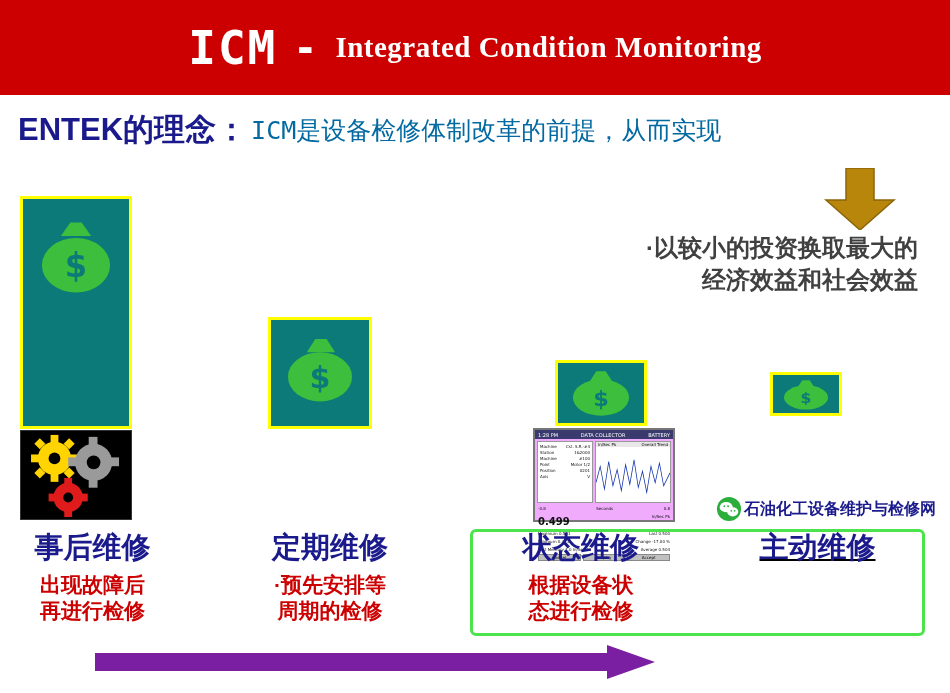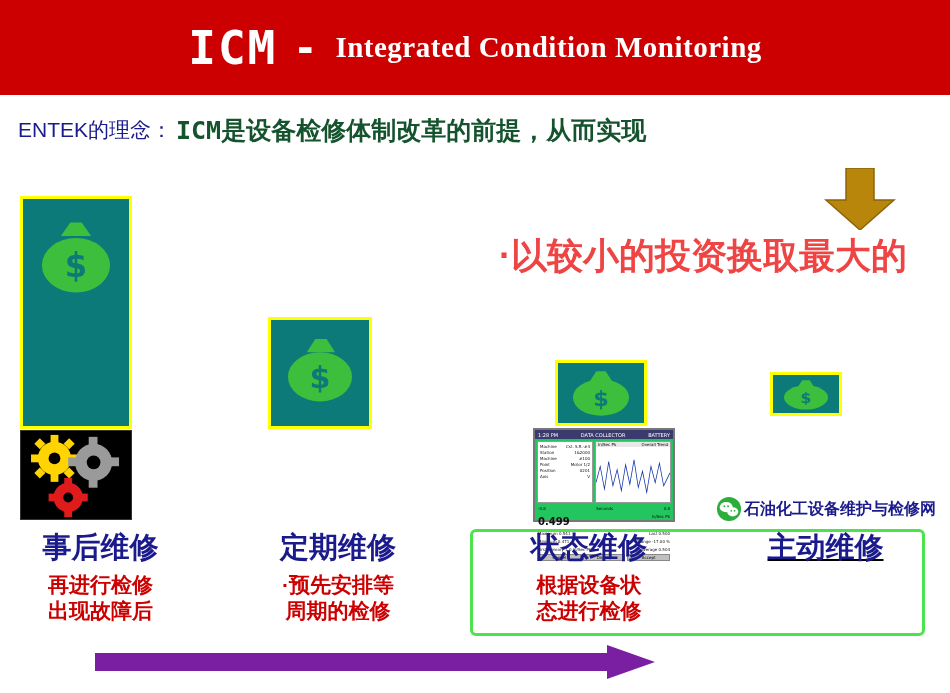--- a/index.html
+++ b/index.html
@@ -31,55 +31,55 @@
     font-family:"Liberation Serif", serif;
     color:#ffffff;font-size:29px;font-weight:bold;letter-spacing:0.5px;
   }
 
   
   .subtitle-row{
     position:absolute;left:18px;top:105px;width:920px;height:50px;
     display:flex;align-items:center;white-space:nowrap;
   }
   .sub-blue{
-    color:#1a1a8c;font-size:21px;font-weight:normal;
+    color:#1a1a8c;font-size:31px;font-weight:bold;
     font-family:"Liberation Sans", sans-serif;
   }
   .sub-red{
-    color:#14532d;font-size:25px;font-weight:bold;
+    color:#0369a1;font-size:25px;font-weight:normal;
     font-family:"Liberation Sans", sans-serif;
     margin-left:4px;
   }
   .sub-red .mono{font-family:"DejaVu Sans Mono", monospace;}
 
   
   .down-arrow{position:absolute;left:820px;top:168px;width:80px;height:62px;}
 
   
   .note{
     position:absolute;left:488px;top:232px;width:430px;
-    text-align:center;color:#ef4444;
-    font-size:36px;font-weight:bold;line-height:1.35;
+    text-align:right;color:#404040;
+    font-size:24px;font-weight:bold;line-height:1.35;
     font-family:"Liberation Sans", sans-serif;
   }
 
   
   .bag-box{position:absolute;border:3px solid #FFFF00;background:#0B7A78;box-sizing:border-box;}
   .bag-svg{width:100%;height:100%;display:block;}
 
   
   .gears-box{
     position:absolute;left:20px;top:430px;width:112px;height:90px;
     background:#000000;border:1px solid #333;box-sizing:border-box;
   }
 
   
   .device{
     position:absolute;left:533px;top:428px;width:142px;height:94px;
-    background:#22c55e;border:2px solid #777;box-sizing:border-box;
+    background:#f0abfc;border:2px solid #777;box-sizing:border-box;
     font-family:"DejaVu Sans", sans-serif;
   }
   .dev-top{
     height:9px;background:#3a3a6e;color:#fff;font-size:5px;
     display:flex;justify-content:space-between;padding:0 3px;align-items:center;
   }
   .dev-body{display:flex;padding:2px;gap:2px;height:62px;}
   .dev-left{
     width:56px;background:#ffffff;border:1px solid #999;
     font-size:4px;line-height:1.5;padding:2px;color:#111;box-sizing:border-box;
@@ -102,21 +102,21 @@
     text-align:center;color:#000;
   }
 
   
   .green-box{
     position:absolute;left:470px;top:529px;width:455px;height:107px;
     border:3px solid #4CE34C;border-radius:6px;box-sizing:border-box;
   }
 
   
-  .col{position:absolute;text-align:center;padding-left:8px;}
+  .col{position:absolute;text-align:center;}
   .col-head{
     color:#1a1a8c;font-size:29px;font-weight:bold;
     font-family:"Liberation Sans", sans-serif;white-space:nowrap;
   }
   .col-sub{
     color:#CC0000;font-size:21px;font-weight:bold;line-height:1.25;
     font-family:"Liberation Sans", sans-serif;margin-top:4px;white-space:nowrap;
   }
 
   
@@ -149,20 +149,21 @@
       <span class="mono">ICM</span><span>是设备检修体制改革的前提，从而实现</span>
     </span>
   </div>
 
   <svg class="down-arrow" viewBox="0 0 80 62">
     <polygon points="26,0 54,0 54,32 74,32 40,62 6,32 26,32" fill="#B8860B" stroke="#8a6508" stroke-width="1.5"></polygon>
   </svg>
 
   <div class="note">
     <div>·以较小的投资换取最大的</div>
+    <div>经济效益和社会效益</div>
   </div>
 
   <div class="bag-box" style="left:20px;top:196px;width:112px;height:233px;">
     <svg class="bag-svg" viewBox="0 0 112 233" preserveAspectRatio="none">
       <ellipse cx="56" cy="68" rx="36" ry="28" fill="#3DBE3D"></ellipse>
       <path d="M40 38 L72 38 L62 24 L50 24 Z" fill="#3DBE3D"></path>
       <text x="56" y="80" font-size="34" font-weight="bold" fill="#0B7A78" text-anchor="middle" font-family="DejaVu Sans, sans-serif">$</text>
     </svg>
   </div>
 
@@ -296,22 +297,22 @@
       <div class="dev-btn">Display</div>
       <div class="dev-btn">Accept</div>
     </div>
   </div>
 
   <div class="green-box"></div>
 
   <div class="col" style="left:0px;top:528px;width:185px;">
     <div class="col-head">事后维修</div>
     <div class="col-sub">
+      <div>出现故障后</div>
       <div>再进行检修</div>
-      <div>出现故障后</div>
     </div>
   </div>
 
   <div class="col" style="left:486px;top:528px;width:190px;">
     <div class="col-head">状态维修</div>
     <div class="col-sub">
       <div>根据设备状</div>
       <div>态进行检修</div>
     </div>
   </div>

